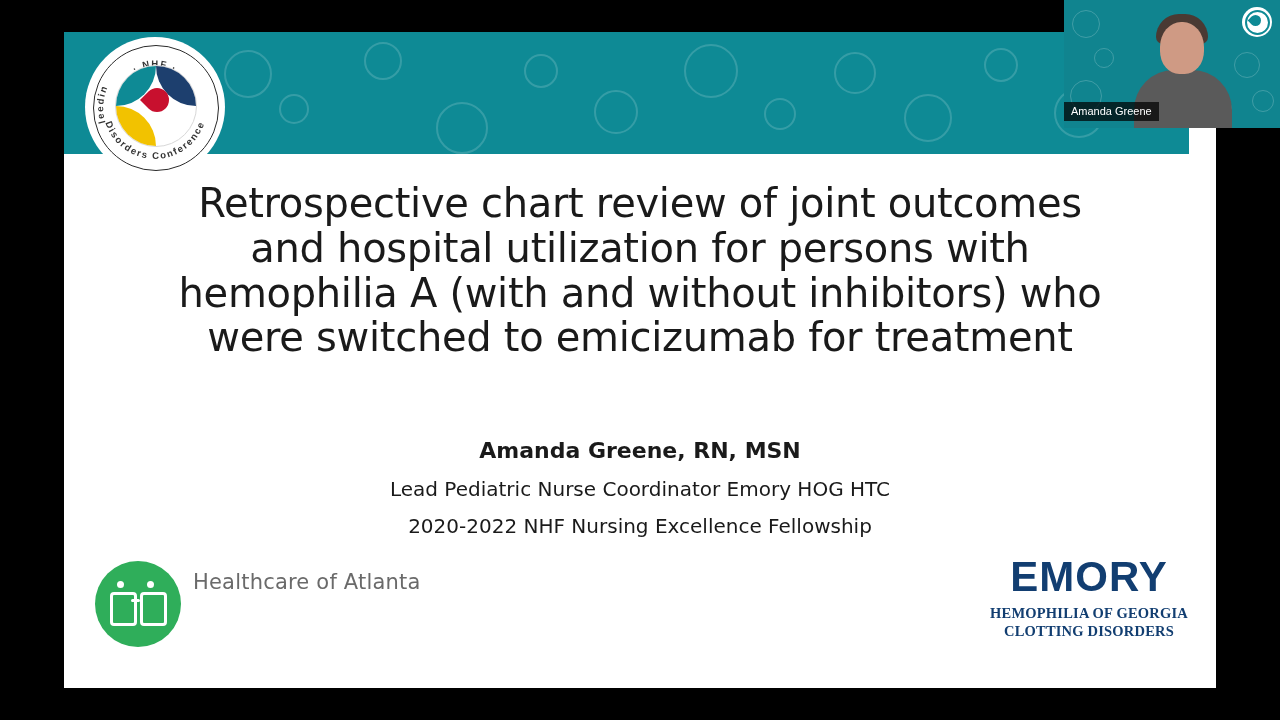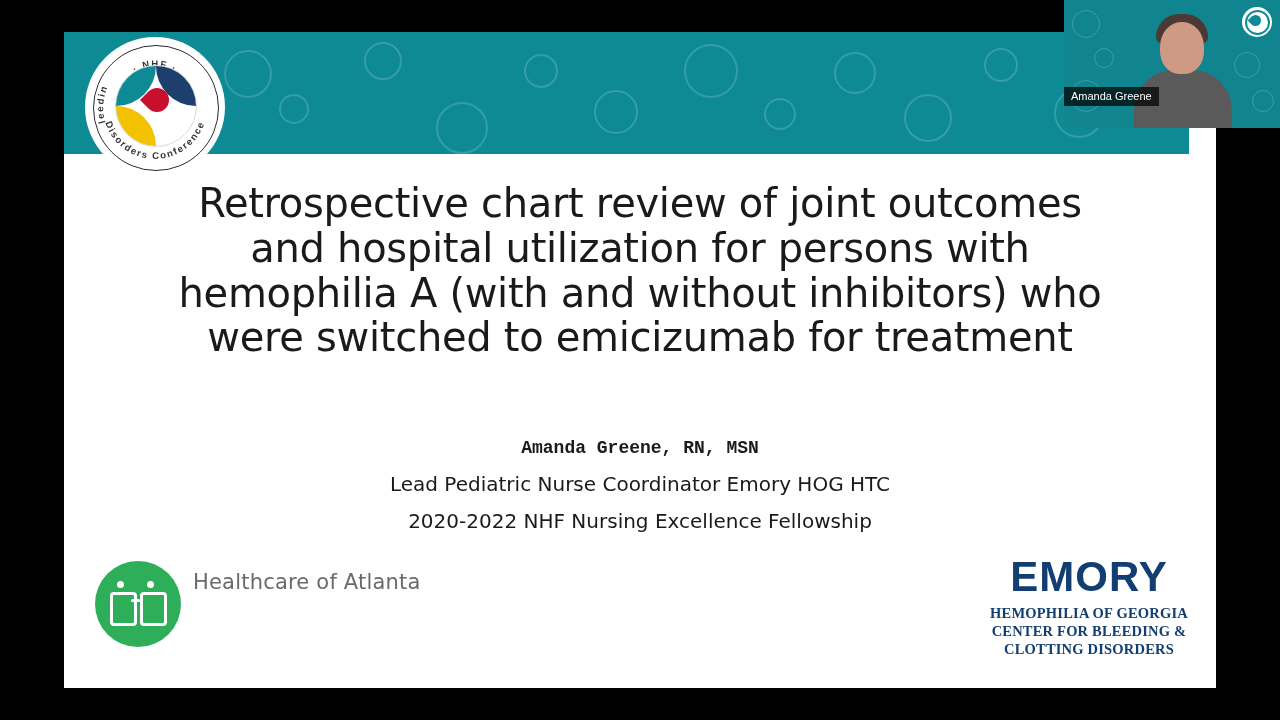--- a/index.html
+++ b/index.html
@@ -145,24 +145,23 @@
   .byline {
     position: absolute;
     left: 120px;
     top: 406px;
     width: 912px;
     text-align: center;
     color: #1a1a1a;
     font-family: "DejaVu Sans", sans-serif;
   }
   .byline .presenter {
-    font-size: 18px;
+    font-size: 22px;
     font-weight: bold;
     margin-bottom: 14px;
-    font-family: Liberation Mono, monospace;
   }
   .byline .line {
     font-size: 20px;
     margin-bottom: 13px;
   }
 
   
   .chla-logo {
     position: absolute;
     left: 31px;
@@ -284,21 +283,21 @@
     left: 70px;
     top: 70px;
     width: 98px;
     height: 60px;
     border-radius: 40px 40px 0 0;
     background: #5a5a5a;
   }
   .pip-badge {
     position: absolute;
     left: 0;
-    bottom: 22px;
+    bottom: 7px;
     background: rgba(0,0,0,0.72);
     color: #ffffff;
     font-size: 11px;
     padding: 3px 7px 4px 7px;
     font-family: "Liberation Sans", sans-serif;
     white-space: nowrap;
   }
   .pip-corner-logo {
     position: absolute;
     right: 8px;
@@ -396,21 +395,20 @@
       </div>
       <div class="chla-text">
         <div class="chla-sub">Healthcare of Atlanta</div>
       </div>
     </div>
 
     <div class="emory-logo">
       <div class="emory-word">EMORY</div>
       <div class="emory-sub">
         <div>HEMOPHILIA OF GEORGIA</div>
-        <div>CENTER FOR BLEEDING &amp;</div>
         <div>CLOTTING DISORDERS</div>
       </div>
     </div>
 
   </div>
 
   <div class="pip">
     <div class="pip-bg-bubbles">
       <div class="pip-bub" style="left:8px; top:10px; width:26px; height:26px;"></div>
       <div class="pip-bub" style="left:30px; top:48px; width:18px; height:18px;"></div>

